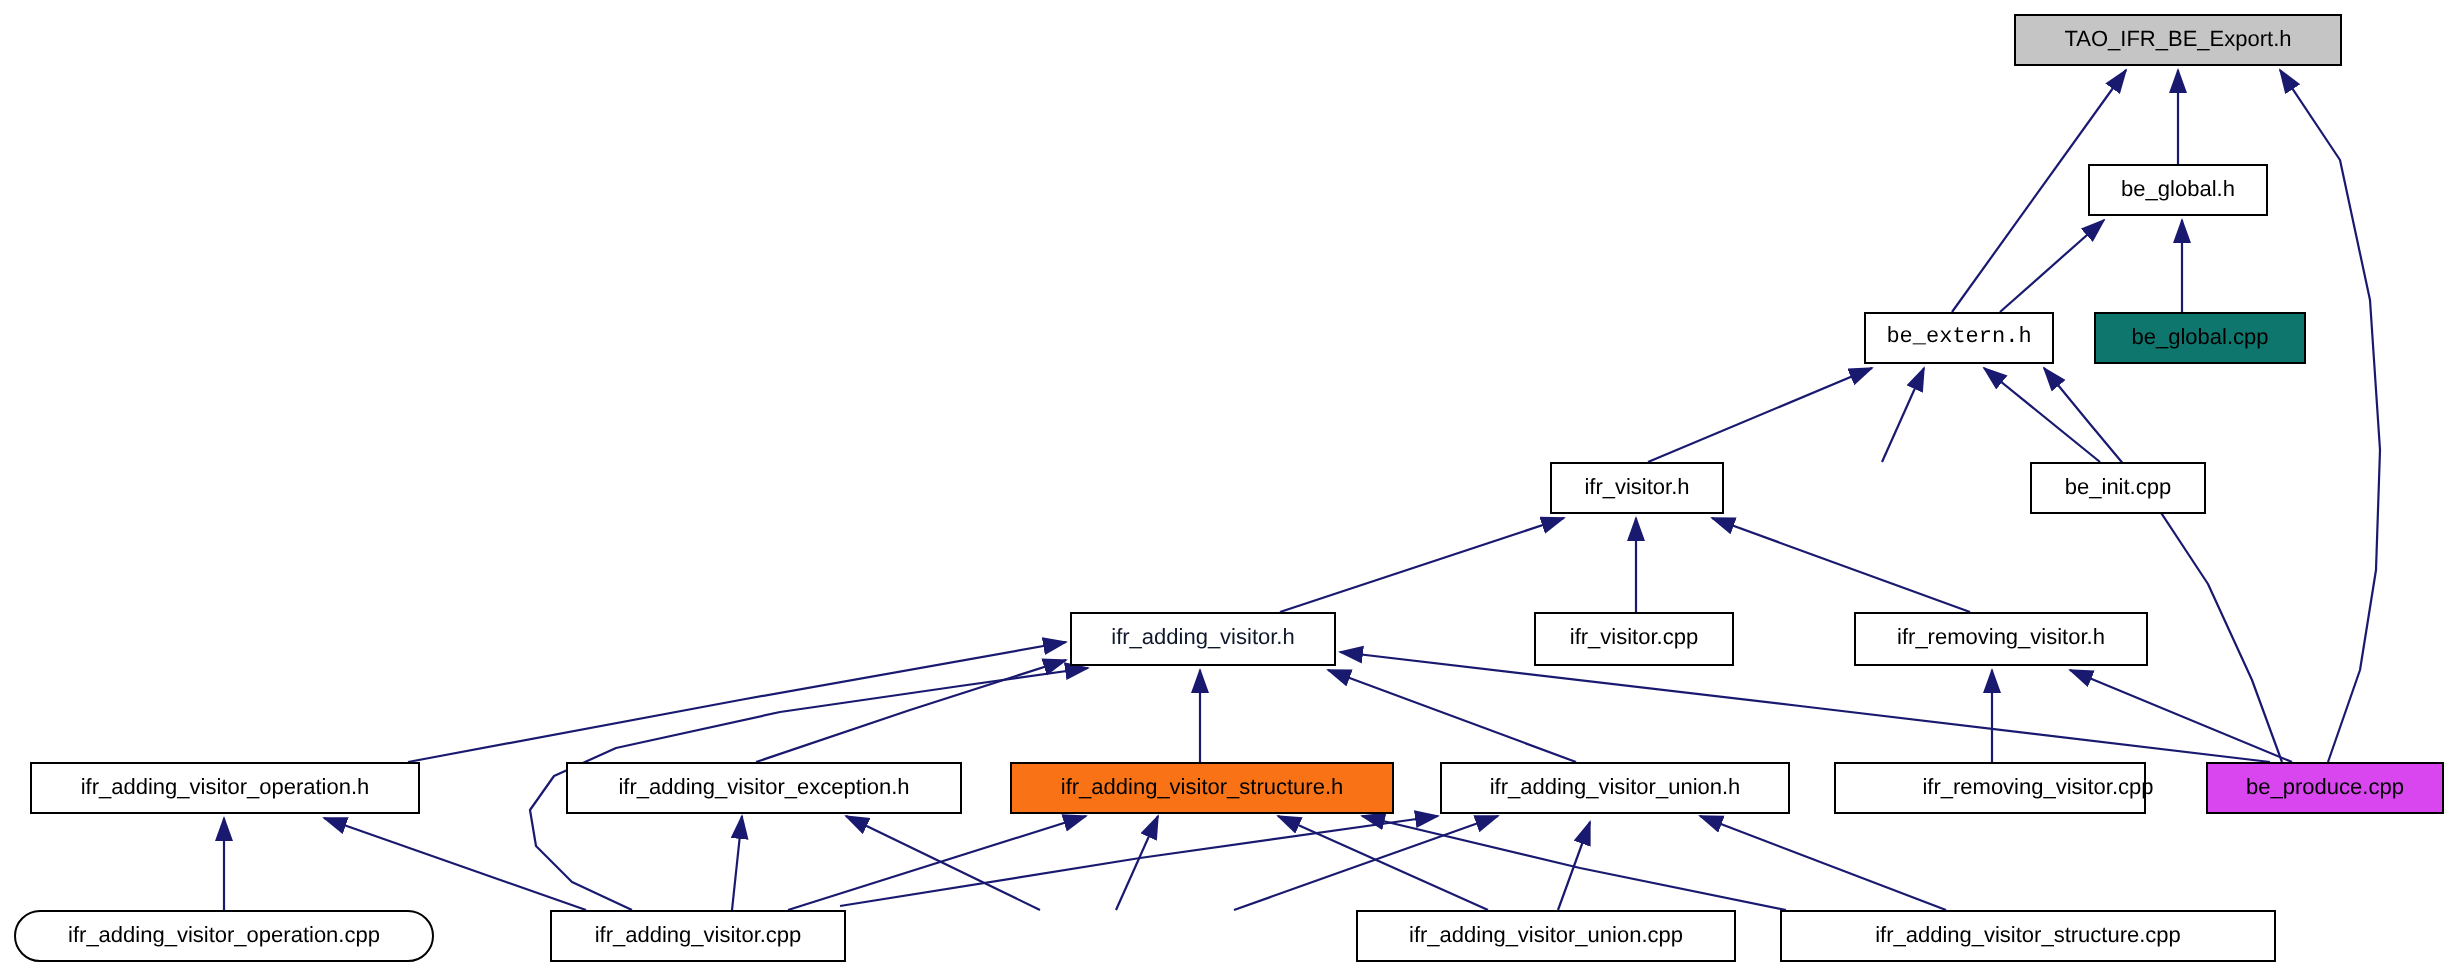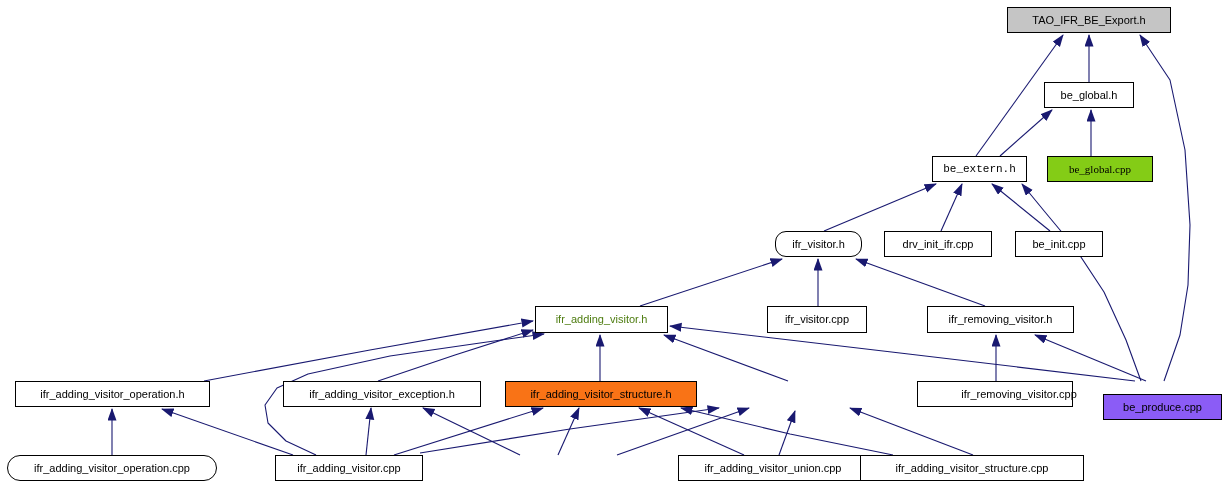--- a/index.html
+++ b/index.html
@@ -88,30 +88,30 @@
         <polyline points="420,453 570,429 719,408" fill="none" stroke="#191970" stroke-width="1.1" stroke-linejoin="round" marker-end="url(#arrowhead)"></polyline>
         <polyline points="617,455 749,408" fill="none" stroke="#191970" stroke-width="1.1" stroke-linejoin="round" marker-end="url(#arrowhead)"></polyline>
         <polyline points="779,455 795,411" fill="none" stroke="#191970" stroke-width="1.1" stroke-linejoin="round" marker-end="url(#arrowhead)"></polyline>
         <polyline points="973,455 850,408" fill="none" stroke="#191970" stroke-width="1.1" stroke-linejoin="round" marker-end="url(#arrowhead)"></polyline>
       </g>
   </svg>
   <div id="node-layer">
       <div class="node root" style="left: 1007px; top: 7px; width: 164px; height: 26px; background: rgb(197, 197, 197); border-color: rgb(0, 0, 0); color: rgb(0, 0, 0);">TAO_IFR_BE_Export.h</div>
       <div class="node" style="left: 1044px; top: 82px; width: 90px; height: 26px; background: rgb(255, 255, 255); border-color: rgb(0, 0, 0); color: rgb(0, 0, 0);">be_global.h</div>
       <div class="node" style="left: 932px; top: 156px; width: 95px; height: 26px; background: rgb(255, 255, 255); border-color: rgb(0, 0, 0); color: rgb(0, 0, 0); font-family: Liberation Mono, monospace;">be_extern.h</div>
-      <div class="node" style="left: 1047px; top: 156px; width: 106px; height: 26px; background: #84cc16; border-color: rgb(0, 0, 0); color: rgb(0, 0, 0); font-family: Liberation Serif, serif;">be_global.cpp</div>
-      <div class="node" style="left: 775px; top: 231px; width: 87px; height: 26px; background: rgb(255, 255, 255); border-color: rgb(0, 0, 0); color: rgb(0, 0, 0); border-radius: 11px;">ifr_visitor.h</div>
-      <div class="node" style="left: 884px; top: 231px; width: 108px; height: 26px; background: rgb(255, 255, 255); border-color: rgb(0, 0, 0); color: rgb(0, 0, 0);">drv_init_ifr.cpp</div>
+      <div class="node" style="left: 1047px; top: 156px; width: 106px; height: 26px; background: #0f766e; border-color: rgb(0, 0, 0); color: rgb(0, 0, 0);">be_global.cpp</div>
+      <div class="node" style="left: 775px; top: 231px; width: 87px; height: 26px; background: rgb(255, 255, 255); border-color: rgb(0, 0, 0); color: rgb(0, 0, 0);">ifr_visitor.h</div>
       <div class="node" style="left: 1015px; top: 231px; width: 88px; height: 26px; background: rgb(255, 255, 255); border-color: rgb(0, 0, 0); color: rgb(0, 0, 0);">be_init.cpp</div>
-      <div class="node" style="left: 535px; top: 306px; width: 133px; height: 27px; background: rgb(255, 255, 255); border-color: rgb(0, 0, 0); color: #4d7c0f;">ifr_adding_visitor.h</div>
+      <div class="node" style="left: 535px; top: 306px; width: 133px; height: 27px; background: rgb(255, 255, 255); border-color: rgb(0, 0, 0); color: #0f172a;">ifr_adding_visitor.h</div>
       <div class="node" style="left: 767px; top: 306px; width: 100px; height: 27px; background: rgb(255, 255, 255); border-color: rgb(0, 0, 0); color: rgb(0, 0, 0);">ifr_visitor.cpp</div>
       <div class="node" style="left: 927px; top: 306px; width: 147px; height: 27px; background: rgb(255, 255, 255); border-color: rgb(0, 0, 0); color: rgb(0, 0, 0);">ifr_removing_visitor.h</div>
       <div class="node" style="left: 15px; top: 381px; width: 195px; height: 26px; background: rgb(255, 255, 255); border-color: rgb(0, 0, 0); color: rgb(0, 0, 0);">ifr_adding_visitor_operation.h</div>
       <div class="node" style="left: 283px; top: 381px; width: 198px; height: 26px; background: rgb(255, 255, 255); border-color: rgb(0, 0, 0); color: rgb(0, 0, 0);">ifr_adding_visitor_exception.h</div>
       <div class="node" style="left: 505px; top: 381px; width: 192px; height: 26px; background: #f97316; border-color: rgb(0, 0, 0); color: rgb(0, 0, 0);">ifr_adding_visitor_structure.h</div>
+      <div class="node" style="left: 720px; top: 381px; width: 175px; height: 26px; background: rgb(255, 255, 255); border-color: rgb(0, 0, 0); color: rgb(0, 0, 0);">ifr_adding_visitor_union.h</div>
       <div class="node" style="left: 917px; top: 381px; width: 156px; height: 26px; background: rgb(255, 255, 255); border-color: rgb(0, 0, 0); color: rgb(0, 0, 0); padding-left: 48px;">ifr_removing_visitor.cpp</div>
-      <div class="node" style="left: 1103px; top: 394px; width: 119px; height: 26px; background: #8b5cf6; border-color: rgb(0, 0, 0); color: rgb(0, 0, 0);">be_produce.cpp</div>
+      <div class="node" style="left: 1103px; top: 381px; width: 119px; height: 26px; background: #d946ef; border-color: rgb(0, 0, 0); color: rgb(0, 0, 0);">be_produce.cpp</div>
       <div class="node" style="left: 7px; top: 455px; width: 210px; height: 26px; background: rgb(255, 255, 255); border-color: rgb(0, 0, 0); color: rgb(0, 0, 0); border-radius: 13px;">ifr_adding_visitor_operation.cpp</div>
       <div class="node" style="left: 275px; top: 455px; width: 148px; height: 26px; background: rgb(255, 255, 255); border-color: rgb(0, 0, 0); color: rgb(0, 0, 0);">ifr_adding_visitor.cpp</div>
       <div class="node" style="left: 678px; top: 455px; width: 190px; height: 26px; background: rgb(255, 255, 255); border-color: rgb(0, 0, 0); color: rgb(0, 0, 0);">ifr_adding_visitor_union.cpp</div>
-      <div class="node" style="left: 860px; top: 455px; width: 224px; height: 26px; background: rgb(255, 255, 255); border-color: rgb(0, 0, 0); color: rgb(0, 0, 0);">ifr_adding_visitor_structure.cpp</div>
+      <div class="node" style="left: 890px; top: 455px; width: 248px; height: 26px; background: rgb(255, 255, 255); border-color: rgb(0, 0, 0); color: rgb(0, 0, 0);">ifr_adding_visitor_structure.cpp</div>
     </div>
 </div>
 
 </body></html>

